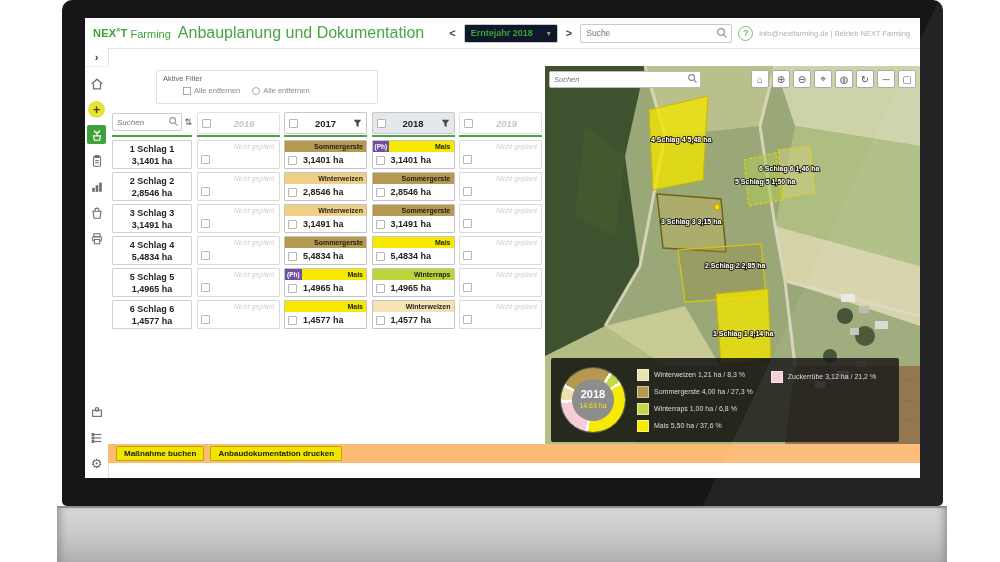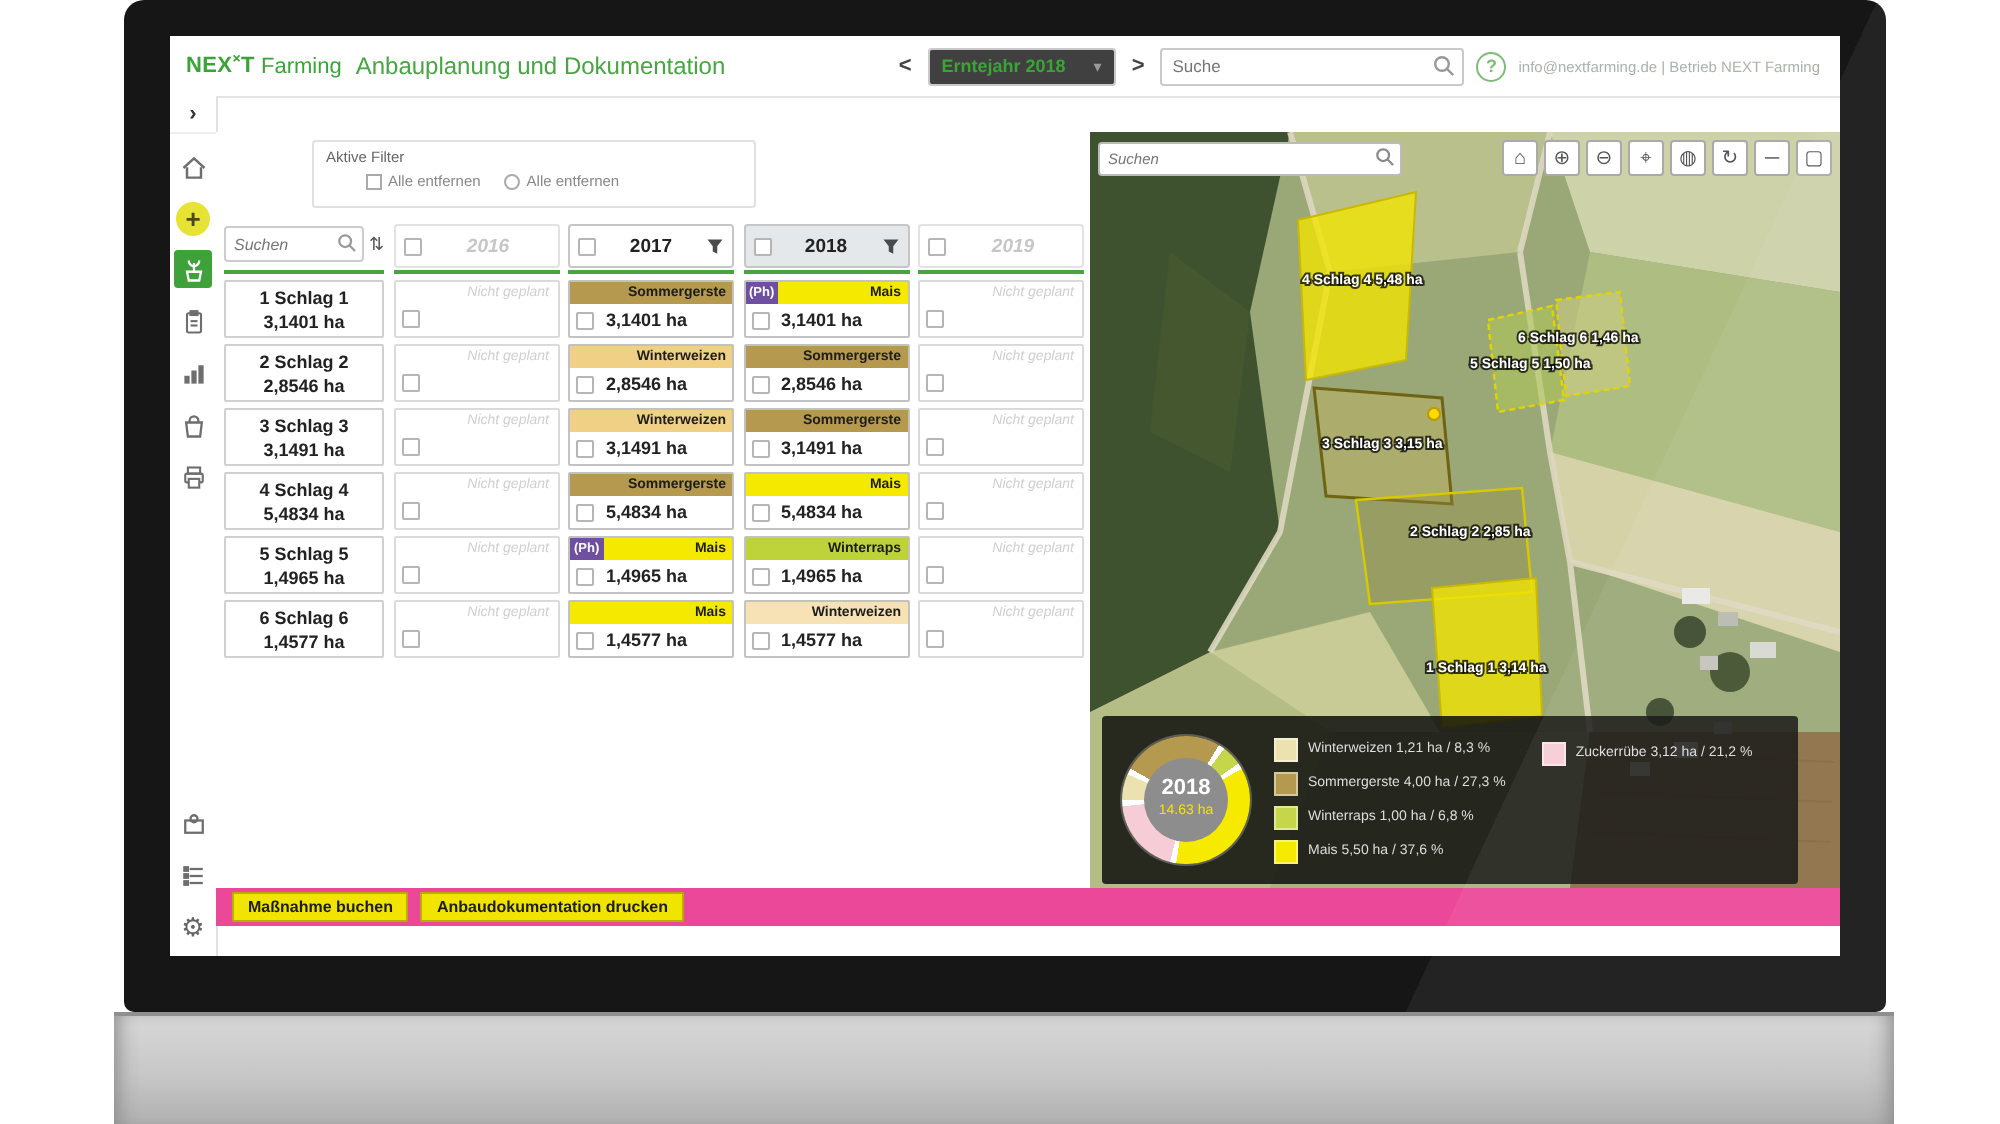--- a/index.html
+++ b/index.html
@@ -15,25 +15,25 @@
          border-top:2px solid #8f8f8f;
          background:linear-gradient(180deg,#d8d8d8,#c6c6c6 55%,#aeaeae);
          box-shadow:inset 8px 0 10px -6px #8a8a8a, inset -8px 0 10px -6px #8a8a8a;}
   .screen{position:absolute;left:23px;top:18px;width:835px;height:460px;background:#fff;overflow:hidden;}
   
   .topbar{position:absolute;left:0;top:0;width:835px;height:30px;background:#fff;
           border-bottom:1px solid #e4e4e4;display:flex;align-items:center;}
   .logo{margin-left:8px;font-size:11px;color:#3aa437;white-space:nowrap;}
   .logo b{font-weight:bold;letter-spacing:.2px;}
   .logo sup{font-size:7px;}
-  .app-title{margin-left:7px;font-size:12px;color:#47a641;white-space:nowrap;}
+  .app-title{margin-left:7px;font-size:16px;color:#47a641;white-space:nowrap;}
   .topright{margin-left:auto;display:flex;align-items:center;gap:6px;margin-right:10px;}
   .chev{font-weight:bold;color:#444;font-size:11px;cursor:pointer;padding:0 2px;}
   .year-select{border:1px solid #c9c9c9;border-radius:2px;height:17px;display:flex;align-items:center;
-               gap:14px;padding:0 6px;font-size:9px;color:#3aa437;font-weight:bold;background:#404040;}
+               gap:14px;padding:0 6px;font-size:9px;color:#3aa437;font-weight:bold;background:#0f172a;}
   .year-select .dd{color:#999;font-size:8px;font-weight:normal;}
   .searchbox{position:relative;width:150px;height:17px;border:1px solid #c9c9c9;border-radius:2px;background:#fff;}
   .searchbox input{position:absolute;left:0;top:0;width:100%;height:100%;border:0;outline:0;
                    padding:0 18px 0 5px;font-size:8.5px;color:#555;background:transparent;box-sizing:border-box;}
   .searchbox .mag{position:absolute;right:3px;top:2.5px;}
   .help{width:13px;height:13px;border:1px solid #7dbb77;border-radius:50%;color:#7dbb77;
         font-size:9px;display:flex;align-items:center;justify-content:center;font-weight:bold;}
   .account{font-size:7.5px;color:#a9b3a8;white-space:nowrap;}
   
   .rail{position:absolute;left:0;top:30px;width:23px;bottom:0;background:#fff;border-right:1px solid #e2e2e2;
@@ -44,21 +44,21 @@
          border-radius:2px;cursor:pointer;color:#6e6e6e;}
   .ricon svg{display:block;}
   .ricon.add{background:#e6e335;border-radius:50%;width:17px;height:17px;color:#4a4a10;
              font-size:13px;font-weight:bold;margin-top:8px;}
   .ricon.active{background:#3fa13a;}
   .rail-bottom{margin-top:auto;display:flex;flex-direction:column;align-items:center;padding-bottom:5px;}
   .gear{font-size:13px;color:#666;}
   
   .section-bar{position:absolute;left:23px;top:30px;right:0;height:18px;background:#3fa13a;color:#fff;
                font-size:10px;font-weight:bold;display:flex;align-items:center;padding-left:8px;box-sizing:border-box;}
-  .footer-bar{position:absolute;left:23px;top:426px;right:0;height:19px;background:#ec4899;
+  .footer-bar{position:absolute;left:23px;top:426px;right:0;height:19px;background:#fdba74;
               display:flex;align-items:center;gap:6px;padding-left:8px;box-sizing:border-box;}
   .ybtn{background:#f0e400;border:1px solid #b9ae00;color:#1c1c1c;font-size:8px;font-weight:bold;
         padding:2px 7px;border-radius:1px;cursor:pointer;font-family:inherit;}
   
   .panel{position:absolute;left:23px;top:48px;width:437px;bottom:34px;background:#fff;}
   .filterbox{position:absolute;left:4px;top:4px;width:222px;height:34px;border:1px solid #e0e0e0;
              border-radius:2px;padding:3px 6px;box-sizing:border-box;margin-left:44px;}
   .filterbox .ft{font-size:7.5px;color:#666;}
   .filterbox .facts{display:flex;gap:12px;margin-top:3px;padding-left:20px;}
   .fact{font-size:7.5px;color:#888;display:flex;align-items:center;gap:3px;cursor:pointer;}

